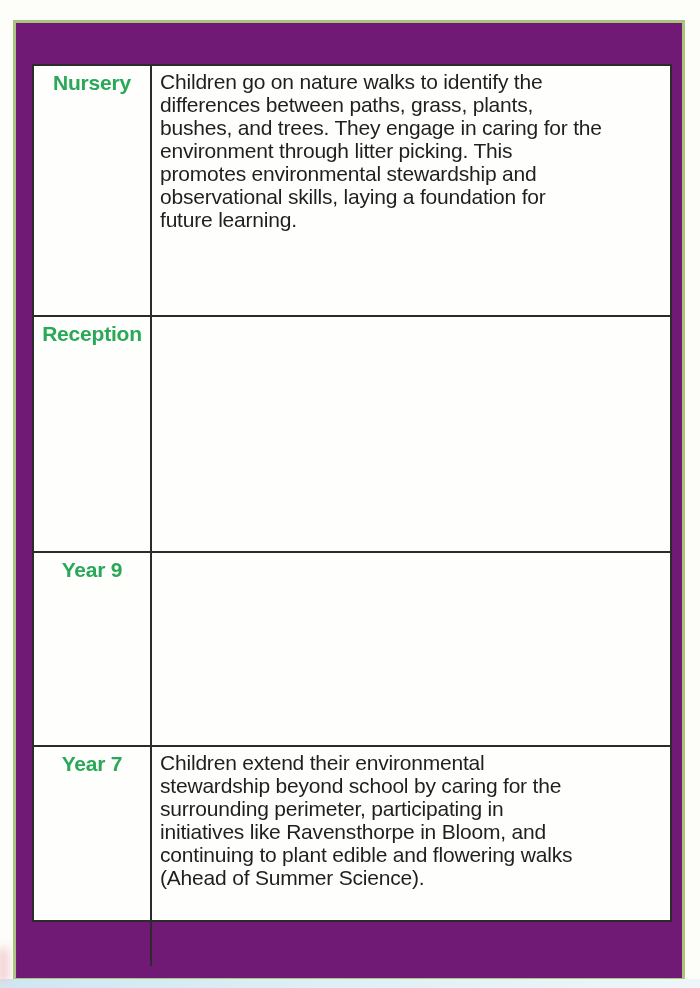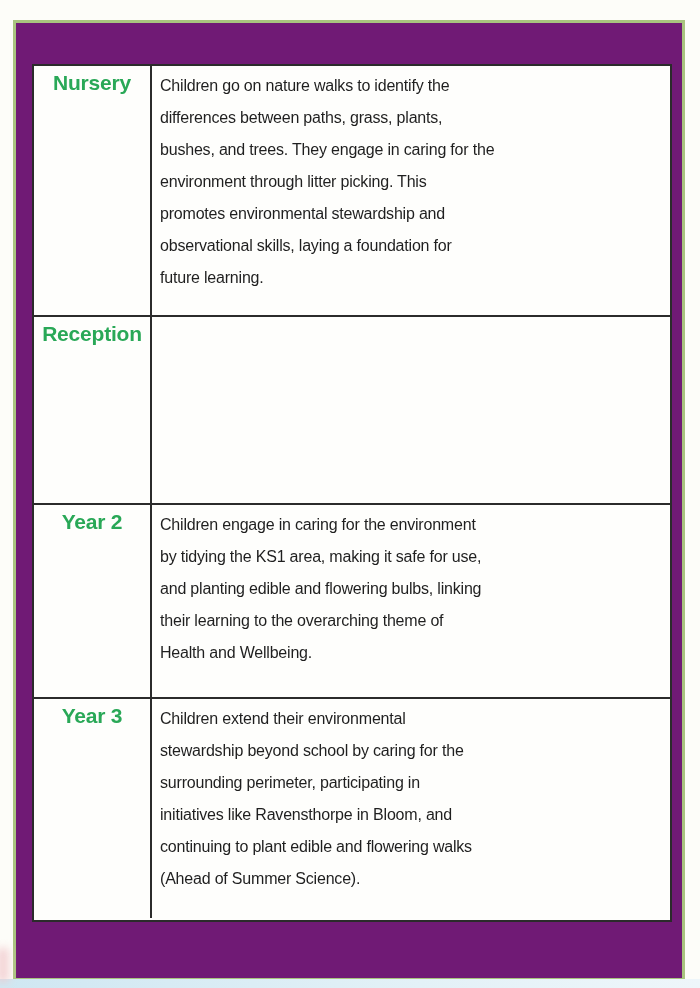--- a/index.html
+++ b/index.html
@@ -33,37 +33,37 @@
     background:#fefefc;
   }
   .trow{
     display:grid;
     grid-template-columns:118px 1fr;
     border-bottom:2px solid var(--table-border);
     box-sizing:border-box;
   }
   .trow:last-child{border-bottom:none;}
   .trow-1{height:251px;}
-  .trow-2{height:188px;}
+  .trow-2{height:236px;}
   .trow-3{height:194px;}
   .trow-4{height:219px;}
   .label-cell{
     border-right:2px solid var(--table-border);
     box-sizing:border-box;
     text-align:center;
     padding-top:5px;
     font-weight:bold;
     font-size:21px;
     color:var(--label-green);
     letter-spacing:-0.2px;
   }
   .text-cell{
     padding:4px 4px 4px 8px;
-    font-size:16px;
-    line-height:32px;
+    font-size:21px;
+    line-height:23px;
     color:var(--text-color);
     white-space:pre-line;
     letter-spacing:-0.2px;
   }
   
   .bottom-strip{
     position:absolute;
     left:0;bottom:0;
     width:700px;height:9px;
     background:linear-gradient(to right,#cfe7f2,#e3f1f7 60%,#eef6fa);
@@ -92,30 +92,25 @@
 promotes environmental stewardship and
 observational skills, laying a foundation for
 future learning.</div>
     </div>
 
     <div class="trow trow-2">
       <div class="label-cell">Reception</div>
     </div>
 
     <div class="trow trow-3">
-      <div class="label-cell">Year 2</div>
-      <div class="text-cell">Children engage in caring for the environment
-by tidying the KS1 area, making it safe for use,
-and planting edible and flowering bulbs, linking
-their learning to the overarching theme of
-Health and Wellbeing.</div>
+      <div class="label-cell">Year 9</div>
     </div>
 
     <div class="trow trow-4">
-      <div class="label-cell">Year 3</div>
+      <div class="label-cell">Year 7</div>
       <div class="text-cell">Children extend their environmental
 stewardship beyond school by caring for the
 surrounding perimeter, participating in
 initiatives like Ravensthorpe in Bloom, and
 continuing to plant edible and flowering walks
 (Ahead of Summer Science).</div>
     </div>
 
   </div>
 </div>

